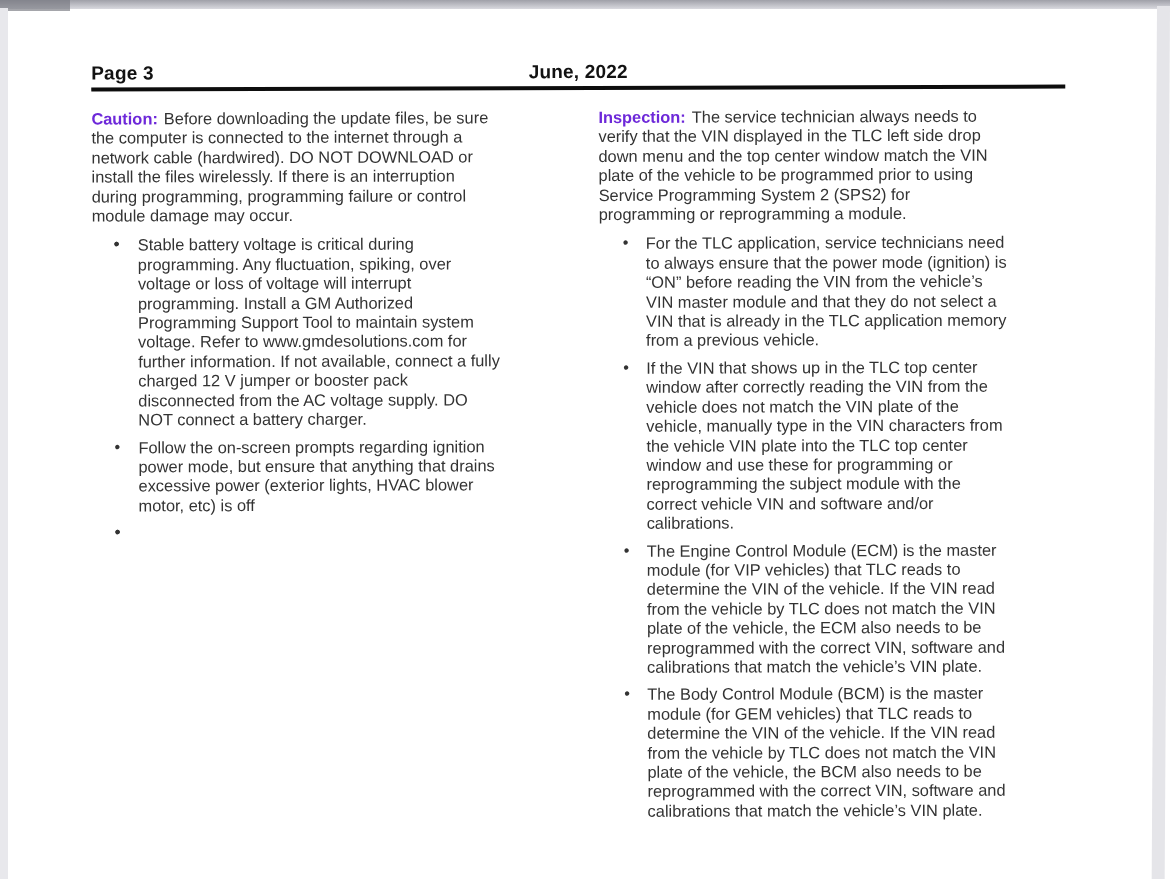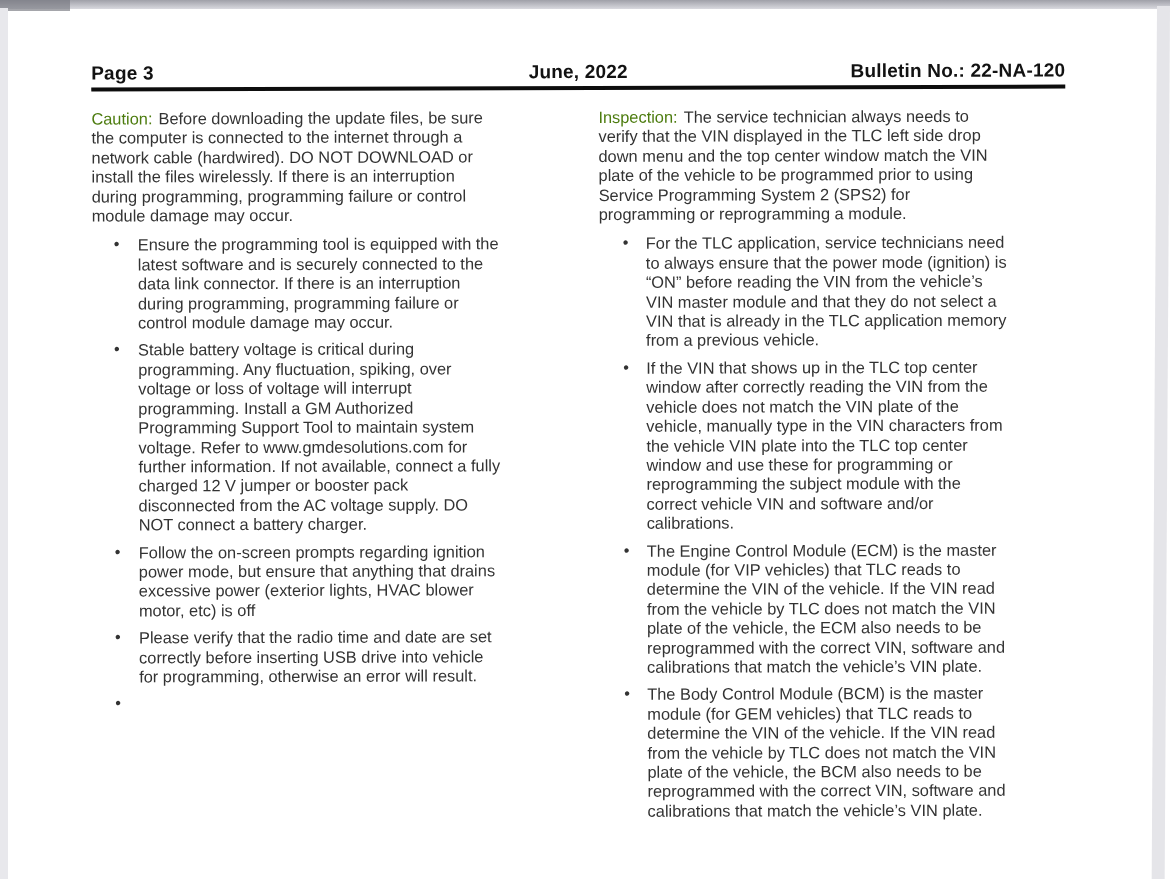--- a/index.html
+++ b/index.html
@@ -20,75 +20,68 @@
     transform:rotate(-.18deg);transform-origin:50% 0;}
   .header-row{position:absolute;left:91px;top:61px;width:974px;
     display:flex;justify-content:space-between;align-items:baseline;
     font-size:19px;font-weight:bold;color:#121212;letter-spacing:.2px;}
   .header-row .center{position:absolute;left:0;right:0;text-align:center;}
   .header-rule{position:absolute;left:91px;top:86px;width:974px;height:4px;background:#0d0d0d;}
   .col{position:absolute;top:108px;font-size:16.4px;line-height:19.4px;color:#333;}
   .col-left{left:91px;width:464px;}
   .col-right{left:598px;width:468px;}
   p.intro{margin:0 0 10px 0;white-space:pre-line;}
-  .lbl{font-weight:normal;color:#4d7c0f;margin-right:6px;}
+  .lbl{font-weight:bold;color:#6d28d9;margin-right:6px;}
   ul.blist{list-style:none;margin:0;padding:0;}
   ul.blist li{position:relative;padding-left:46px;margin-bottom:8px;white-space:pre-line;}
   ul.blist li .mk{position:absolute;left:22px;top:-1px;}
   .col-right ul.blist li{padding-left:47px;}
   .col-right ul.blist li .mk{left:24px;}
   a.ulink{color:inherit;cursor:pointer;}
 </style>
 </head>
 <body>
 
 <div class="photo-top"></div>
 <div class="photo-topleft"></div>
 <div class="photo-left"></div>
 <div class="photo-right"></div>
 
 <div class="sheet">
 
   <div class="header-row">
     <span>Page 3</span>
     <span class="center">June, 2022</span>
-    <span>Bulletin No.: 22-NA-120</span>
   </div>
   <div class="header-rule"></div>
 
   <div class="col col-left">
     <p class="intro"><b class="lbl">Caution:</b><span>Before downloading the update files, be sure
 the computer is connected to the internet through a
 network cable (hardwired). DO NOT DOWNLOAD or
 install the files wirelessly. If there is an interruption
 during programming, programming failure or control
 module damage may occur.</span></p>
     <ul class="blist">
-      <li><span class="mk">•</span><span>Ensure the programming tool is equipped with the
-latest software and is securely connected to the
-data link connector. If there is an interruption
-during programming, programming failure or
-control module damage may occur.</span></li>
+      <li><span class="mk">•</span></li>
       <li><span class="mk">•</span><span>Stable battery voltage is critical during
 programming. Any fluctuation, spiking, over
 voltage or loss of voltage will interrupt
 programming. Install a GM Authorized
 Programming Support Tool to maintain system
 voltage. Refer to </span><a class="ulink">www.gmdesolutions.com</a><span> for
 further information. If not available, connect a fully
 charged 12 V jumper or booster pack
 disconnected from the AC voltage supply. DO
 NOT connect a battery charger.</span></li>
       <li><span class="mk">•</span><span>Follow the on-screen prompts regarding ignition
 power mode, but ensure that anything that drains
 excessive power (exterior lights, HVAC blower
 motor, etc) is off</span></li>
-      <li><span class="mk">•</span><span>Please verify that the radio time and date are set
-correctly before inserting USB drive into vehicle
-for programming, otherwise an error will result.</span></li>
+      <li><span class="mk">•</span></li>
       <li><span class="mk">•</span></li>
     </ul>
   </div>
 
   <div class="col col-right">
     <p class="intro"><b class="lbl">Inspection:</b><span>The service technician always needs to
 verify that the VIN displayed in the TLC left side drop
 down menu and the top center window match the VIN
 plate of the vehicle to be programmed prior to using
 Service Programming System 2 (SPS2) for

